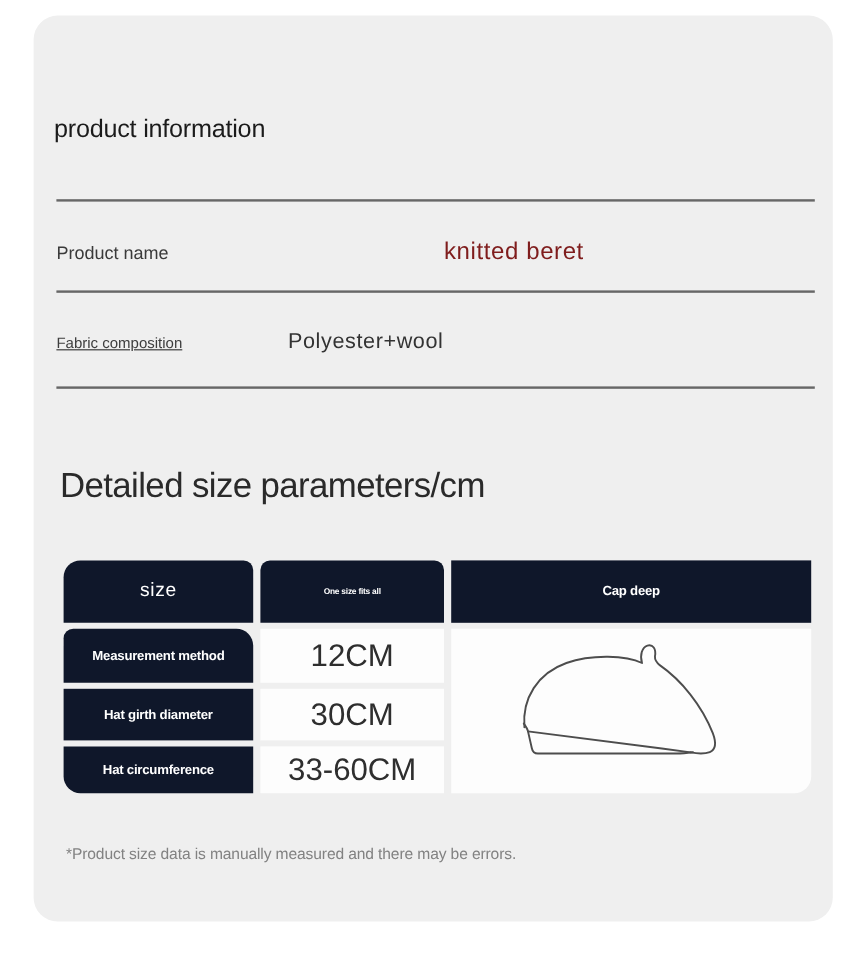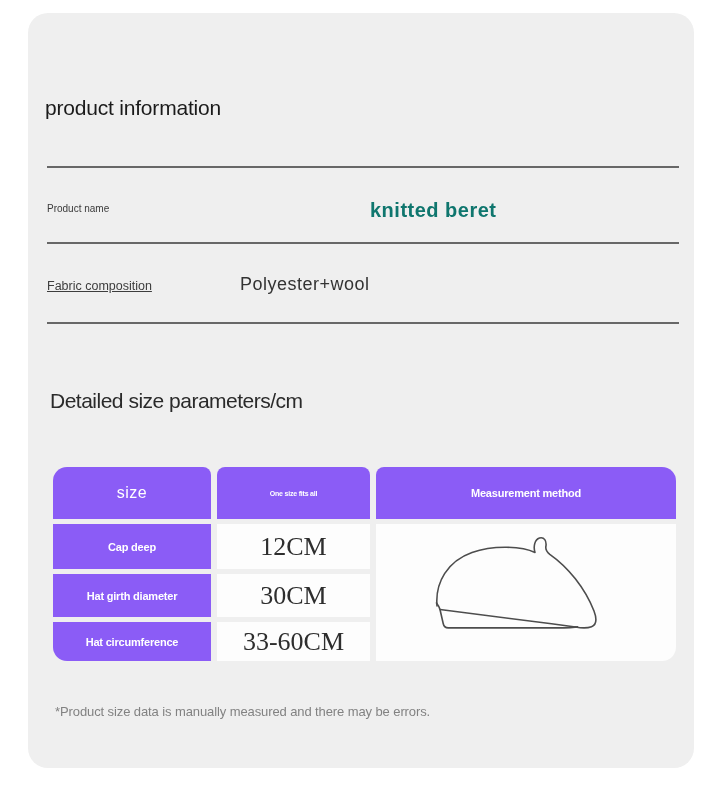--- a/index.html
+++ b/index.html
@@ -11,45 +11,45 @@
   }
   .card{
     position:absolute;left:28px;top:13px;width:666px;height:755px;
     background:#efefef;border-radius:20px;
   }
   .abs{position:absolute;}
   .h1{
     left:17px;top:83px;font-size:21px;letter-spacing:-0.2px;color:#1b1b1b;
   }
   .h2{
-    left:22px;top:376px;font-size:21px;letter-spacing:-0.5px;color:#2a2a2a;
+    left:22px;top:376px;font-size:29px;letter-spacing:-0.5px;color:#2a2a2a;
   }
   .hr{
     left:19px;width:632px;height:2px;background:#4f4f4f;opacity:0.85;
   }
   .hr1{top:153px;}
   .hr2{top:229px;}
   .hr3{top:309px;}
-  .row1-label{left:19px;top:190px;font-size:10px;color:#3a3a3a;}
-  .row1-value{left:342px;top:186px;font-size:20px;letter-spacing:0.5px;color:#0f766e;font-weight:bold;}
+  .row1-label{left:19px;top:190px;font-size:15px;color:#3a3a3a;}
+  .row1-value{left:342px;top:186px;font-size:20px;letter-spacing:0.5px;color:#7f1d1d;}
   .row2-label{left:19px;top:266px;font-size:12.5px;color:#3d3d3d;text-decoration:underline;}
   .row2-value{left:212px;top:261px;font-size:18px;letter-spacing:0.5px;color:#333333;}
   .size-table{
     left:25px;top:454px;
     display:grid;
     grid-template-columns:158px 153px 300px;
     grid-template-rows:52px 45px 43px 39px;
     column-gap:6px;row-gap:5px;
   }
   .cell{
     display:flex;align-items:center;justify-content:center;
     overflow:hidden;
   }
-  .gray{background:#8b5cf6;color:#ffffff;}
-  .white{background:#fdfdfd;color:#2e2e2e;font-family:Liberation Serif, serif;}
+  .gray{background:#0f172a;color:#ffffff;}
+  .white{background:#fdfdfd;color:#2e2e2e;}
   .th-size{border-radius:14px 8px 0 0;font-size:16px;letter-spacing:0.5px;}
   .th-fit{border-radius:8px 8px 0 0;font-size:7px;font-weight:bold;letter-spacing:-0.2px;}
   .th-method{border-radius:8px 14px 0 0;font-size:11px;font-weight:bold;letter-spacing:-0.2px;}
   .rowlabel{font-size:11px;font-weight:bold;letter-spacing:-0.2px;}
   .rowlabel.last{border-radius:0 0 0 14px;}
   .val{font-size:26px;letter-spacing:0px;}
   .method-body{grid-row:2 / span 3;grid-column:3;border-radius:0 0 14px 0;}
   .footnote{left:27px;top:691px;font-size:13px;color:#828282;letter-spacing:-0.1px;text-align:center;}
 </style>
 </head>
@@ -69,23 +69,23 @@
   <div class="abs row2-label">Fabric composition</div>
   <div class="abs row2-value">Polyester+wool</div>
 
   <div class="abs hr hr3"></div>
 
   <div class="abs h2">Detailed size parameters/cm</div>
 
   <div class="abs size-table">
     <div class="cell gray th-size">size</div>
     <div class="cell gray th-fit">One size fits all</div>
+    <div class="cell gray rowlabel">Cap deep</div>
+
     <div class="cell gray th-method">Measurement method</div>
-
-    <div class="cell gray rowlabel">Cap deep</div>
     <div class="cell white val">12CM</div>
 
     <div class="cell white method-body">
       <svg width="300" height="137" viewBox="0 0 300 137">
         <g fill="none" stroke="#4d4d4d" stroke-width="1.6" stroke-linecap="round" stroke-linejoin="round">
           <path d="M 61 82
                    C 59 58, 72 37, 96 28.5
                    C 117 21, 146 22, 159 28.5
                    C 157 22, 159 15.5, 163.5 14
                    C 168 12.8, 171 16.5, 169.8 23

